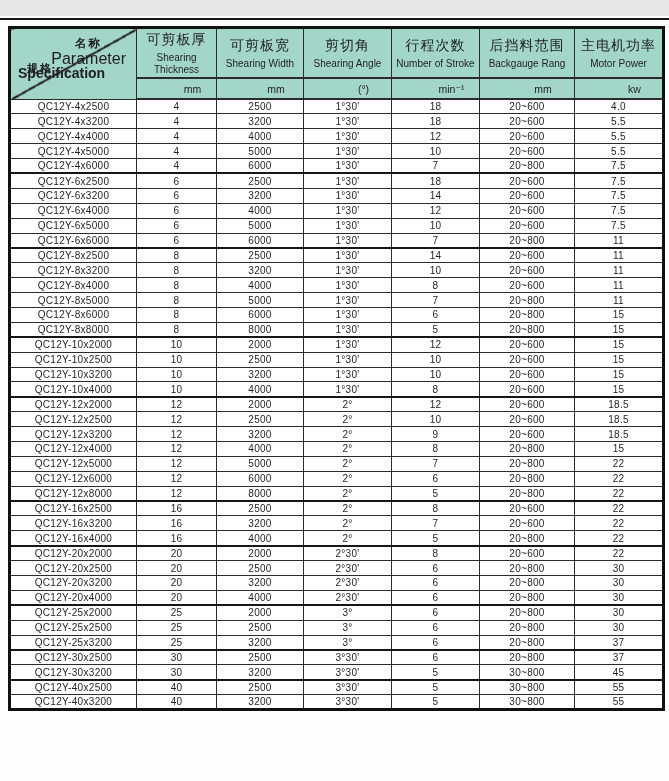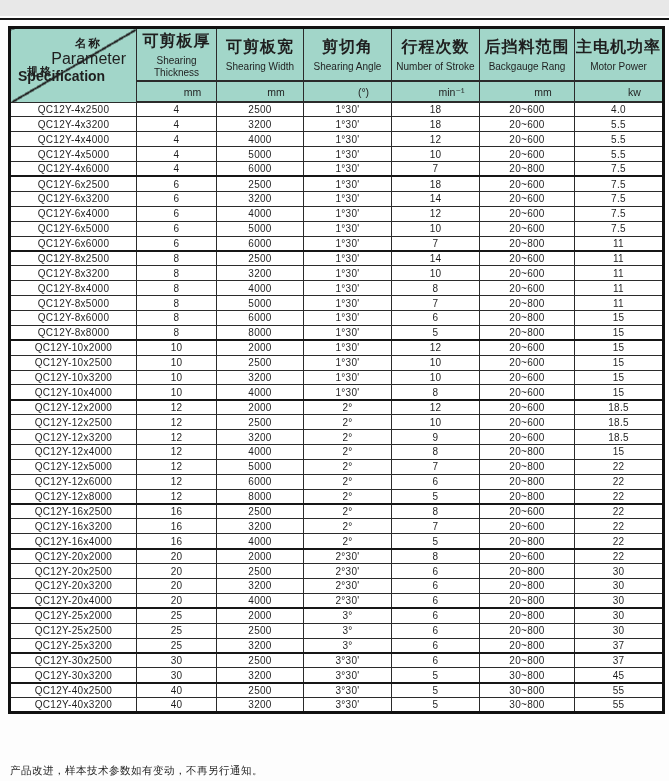--- a/index.html
+++ b/index.html
@@ -36,21 +36,21 @@
         transparent calc(50% - 1px), #222 calc(50% - 1px),
         #222 calc(50% + 1px), transparent calc(50% + 1px));
     background-color: var(--accent);
   }
   th.corner .name-cn  { position: absolute; top: 7px;  right: 34px; font-size: 11.5px; font-weight: bold; letter-spacing: 2px; }
   th.corner .name-en  { position: absolute; top: 21px; right: 10px; font-size: 16px; font-weight: normal; }
   th.corner .spec-cn  { position: absolute; bottom: 23px; left: 16px; font-size: 11px; font-weight: bold; letter-spacing: 2px; }
   th.corner .spec-en  { position: absolute; bottom: 18px;  left: 7px;  font-size: 14px; font-weight: bold; }
   
   thead th { background: var(--accent); vertical-align: middle; text-align: center; padding: 2px 1px; }
-  thead th .cn { display: block; font-size: 16px; font-weight: bold; letter-spacing: 1px; margin-bottom: 3px; }
+  thead th .cn { display: block; font-size: 14px; font-weight: normal; letter-spacing: 1px; margin-bottom: 3px; }
   thead th .en { display: block; font-size: 10px; font-weight: normal; line-height: 11.5px; }
   thead tr.units td {
     background: var(--accent);
     text-align: center; font-size: 10.5px;
     height: 21px; vertical-align: middle;
   }
   
   tbody td {
     height: 14.9px;
     text-align: center; vertical-align: middle;
@@ -490,15 +490,14 @@
     <td>3200</td>
     <td>3°30'</td>
     <td>5</td>
     <td>30~800</td>
     <td>55</td>
   </tr>
       </tbody>
   </table>
 
   <div class="footer">
-    <div class="cn">产品改进，样本技术参数如有变动，不再另行通知。</div>
   </div>
 </div>
 
 </body></html>

